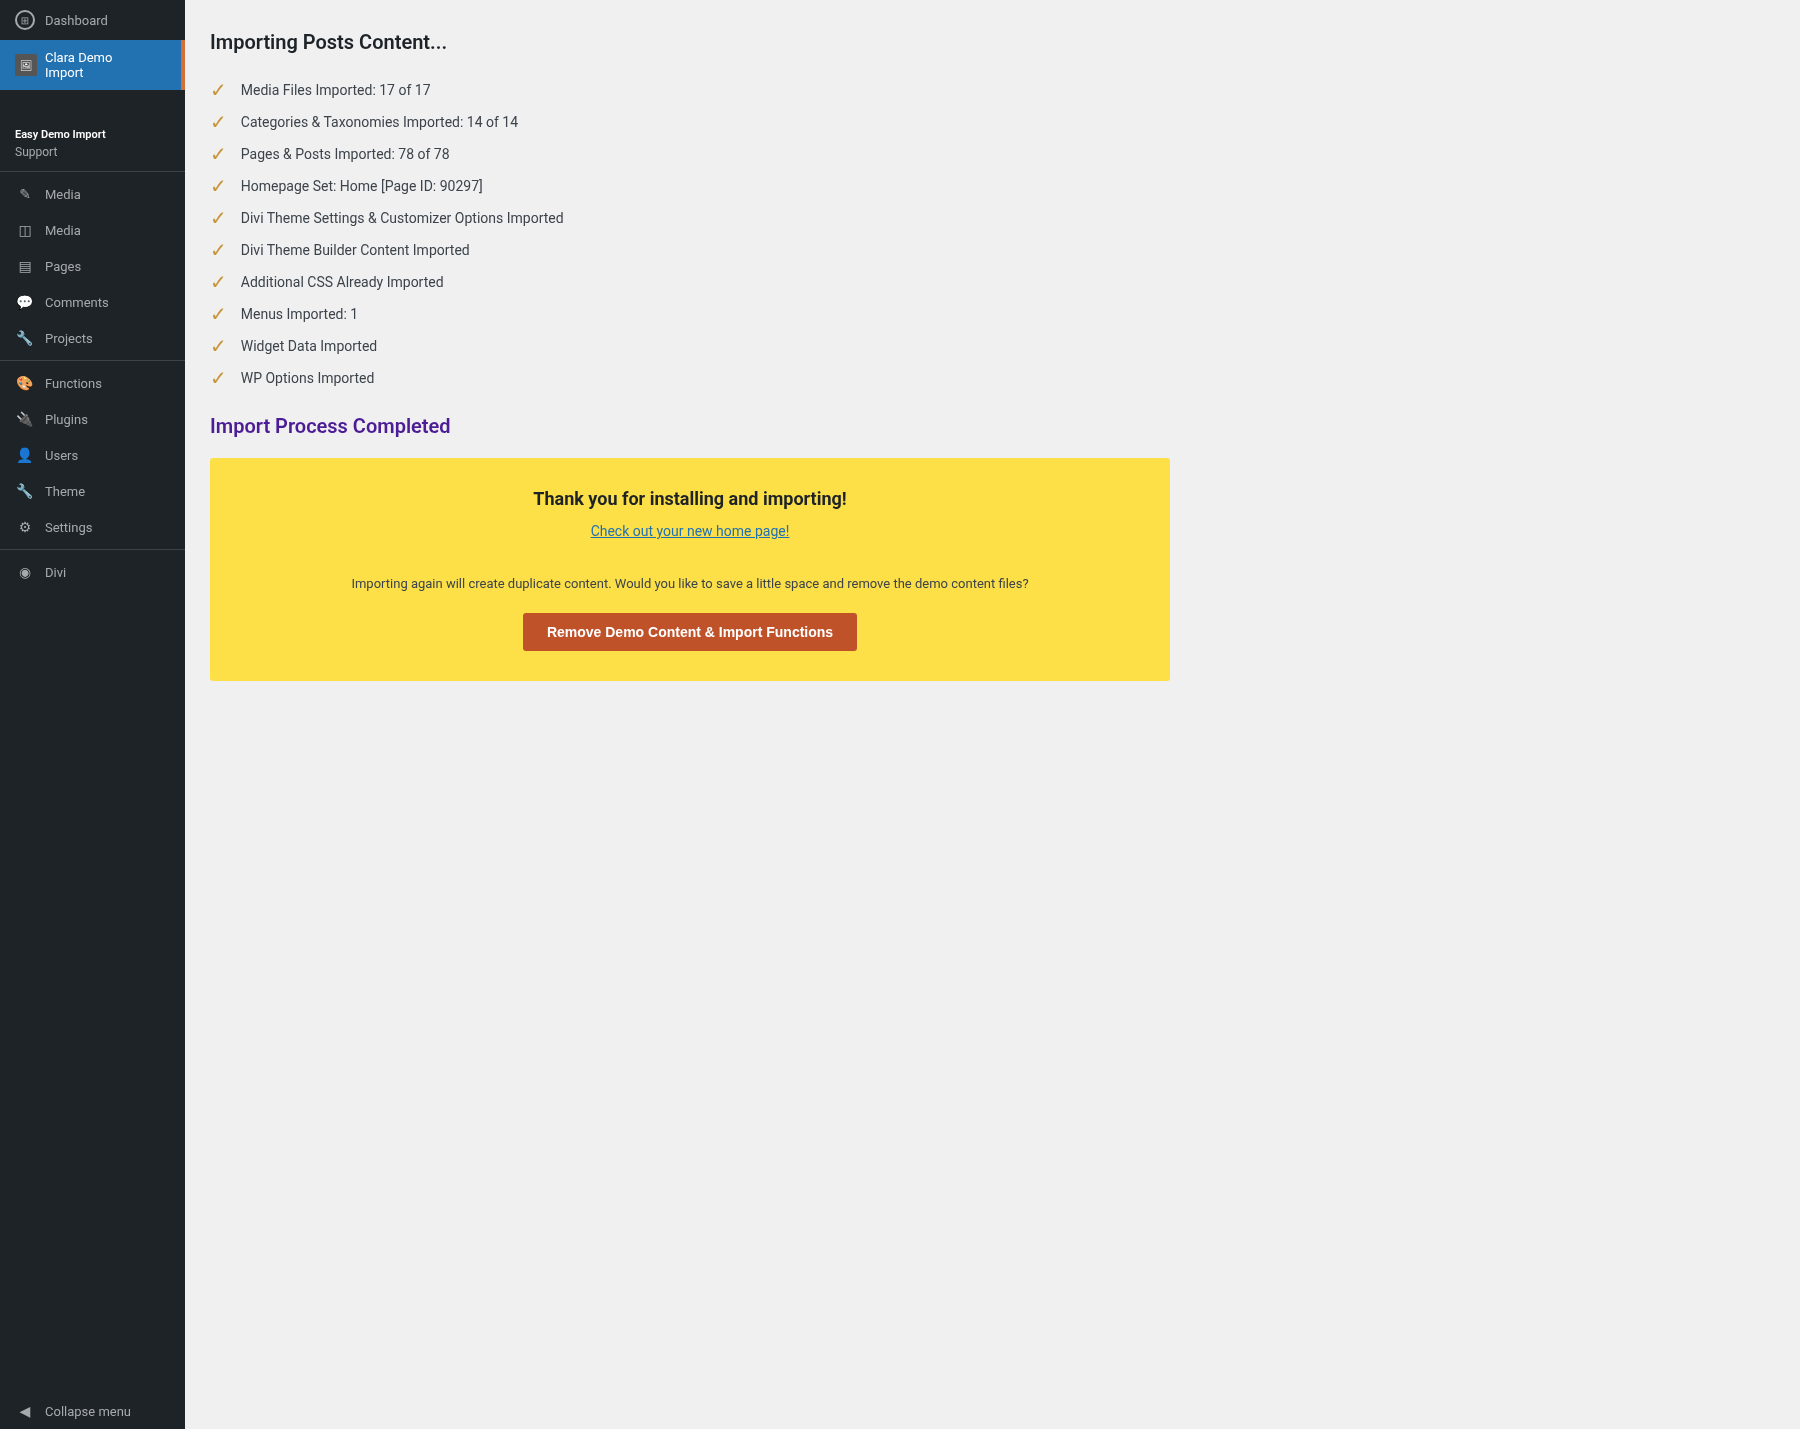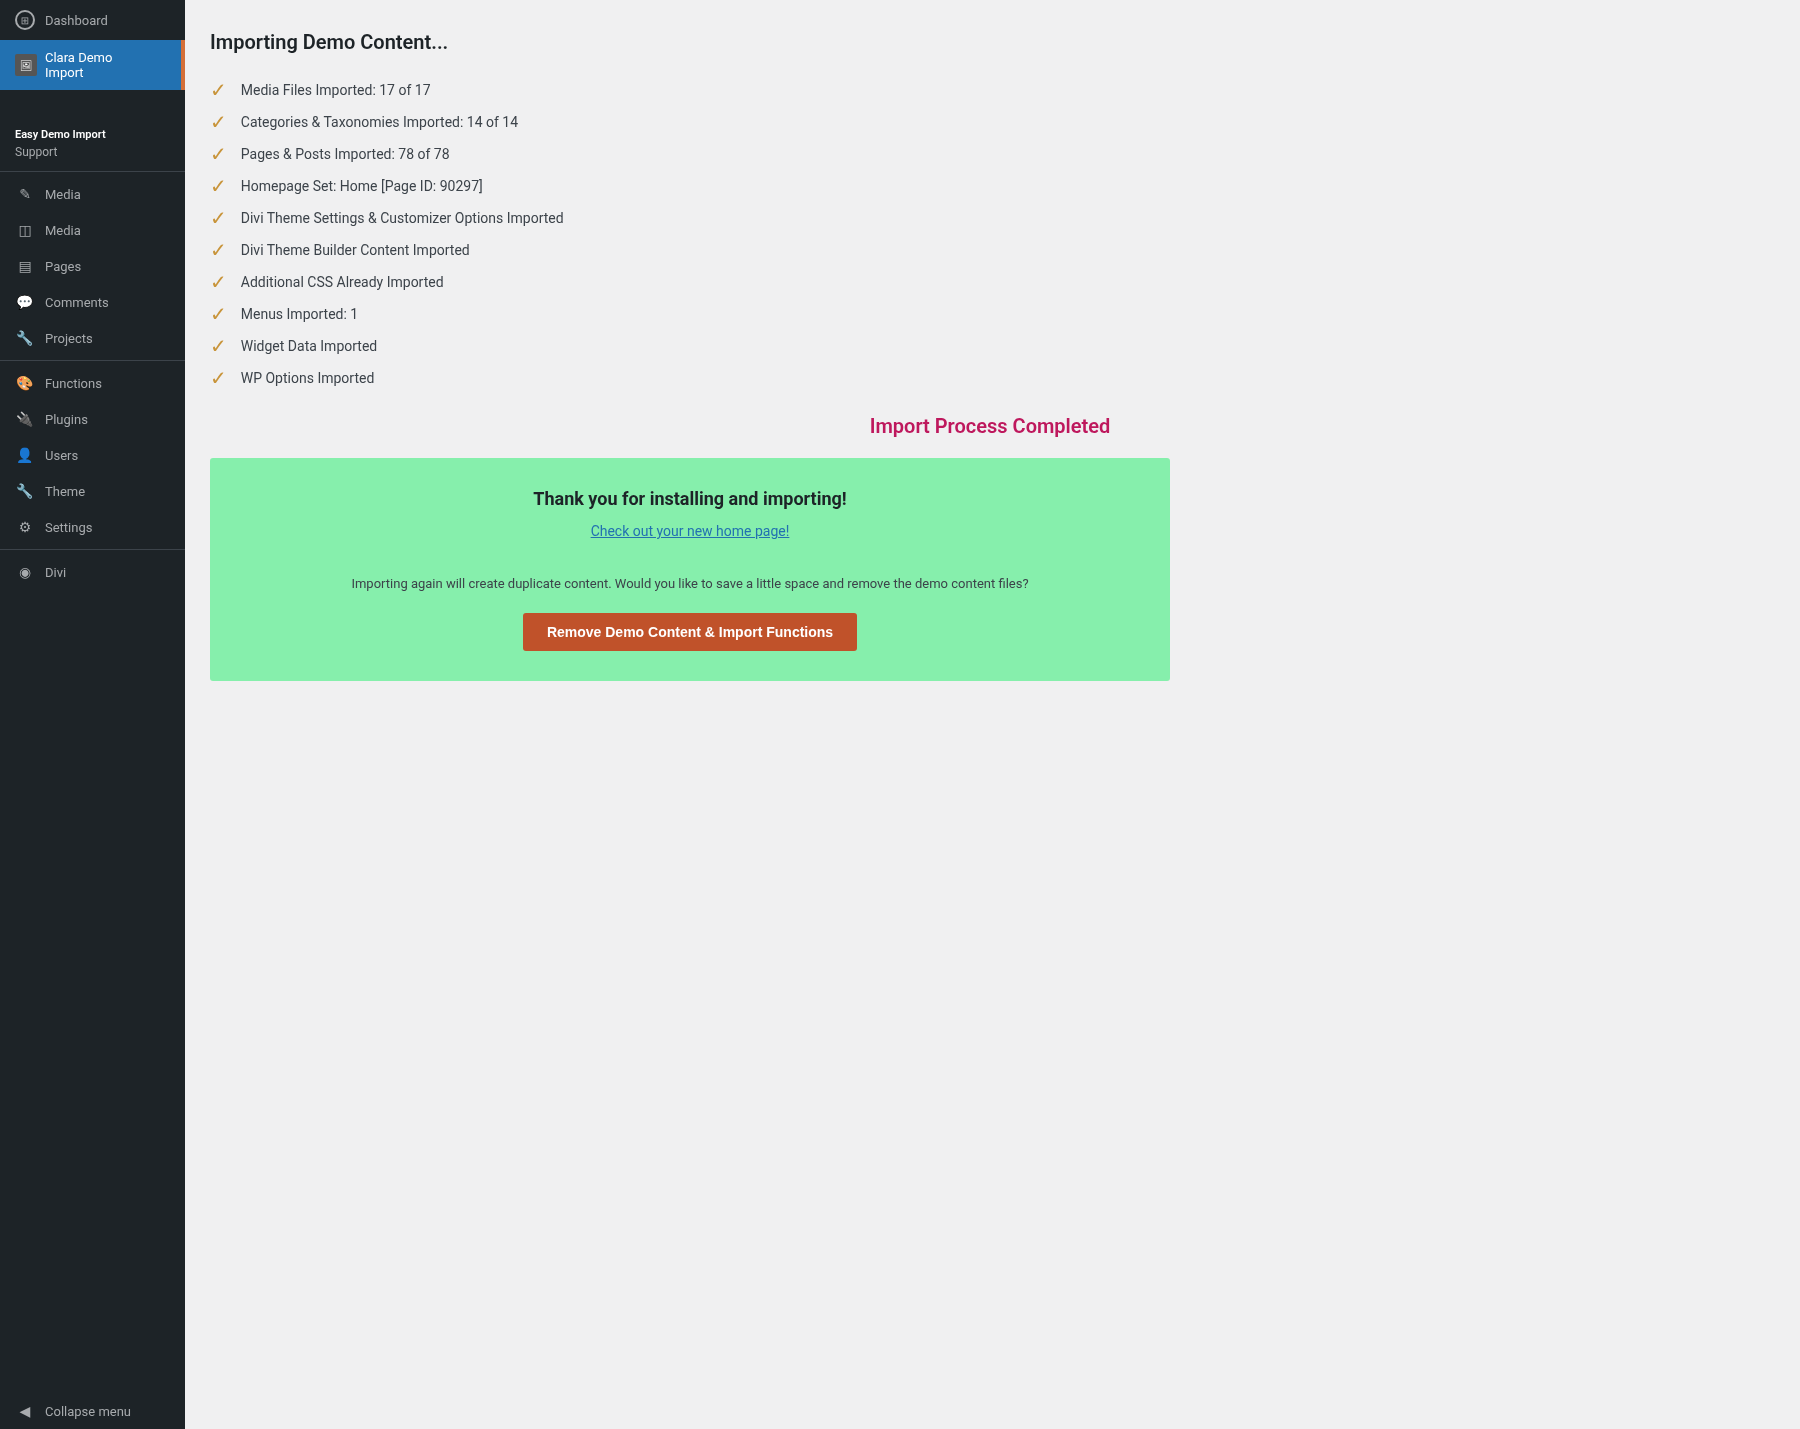--- a/index.html
+++ b/index.html
@@ -124,26 +124,25 @@
     }
     .checkmark {
       color: #c8943a;
       font-size: 20px;
       font-weight: 300;
       line-height: 1;
     }
     .import-complete-title {
       font-size: 20px;
       font-weight: 600;
-      color: #be185d;
+      color: #4c1d95;
       margin-bottom: 20px;
-      text-align: center;
     }
     .thank-you-box {
-      background: #86efac;
+      background: #fde047;
       border-radius: 3px;
       padding: 30px 20px;
       text-align: center;
       max-width: 960px;
     }
     .thank-you-heading {
       font-size: 18px;
       font-weight: 700;
       color: #1d2327;
       margin-bottom: 14px;
@@ -245,21 +244,21 @@
     <span>Divi</span>
   </div>
 
   <div class="sidebar-collapse">
     <span class="nav-icon">◀</span>
     <span>Collapse menu</span>
   </div>
 </nav>
 
 <main id="main">
-  <h1 class="page-title">Importing Demo Content...</h1>
+  <h1 class="page-title">Importing Posts Content...</h1>
 
   <ul class="import-list">
   <li>
         <span class="checkmark">✓</span>
         <span>Media Files Imported: 17 of 17</span>
       </li>
       <li>
         <span class="checkmark">✓</span>
         <span>Categories &amp; Taxonomies Imported: 14 of 14</span>
       </li>

